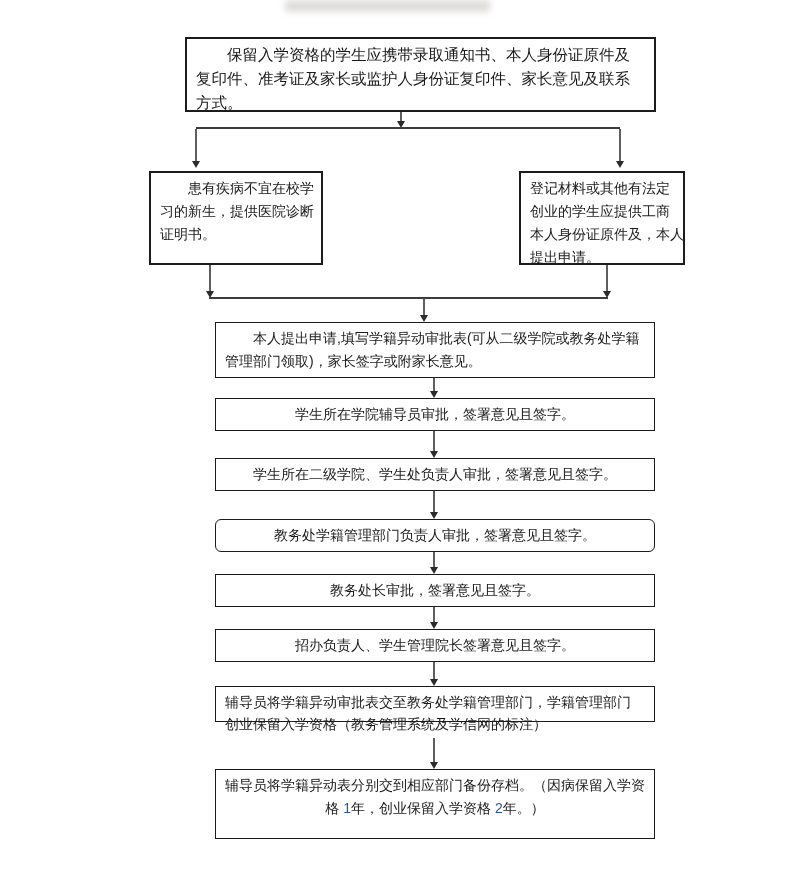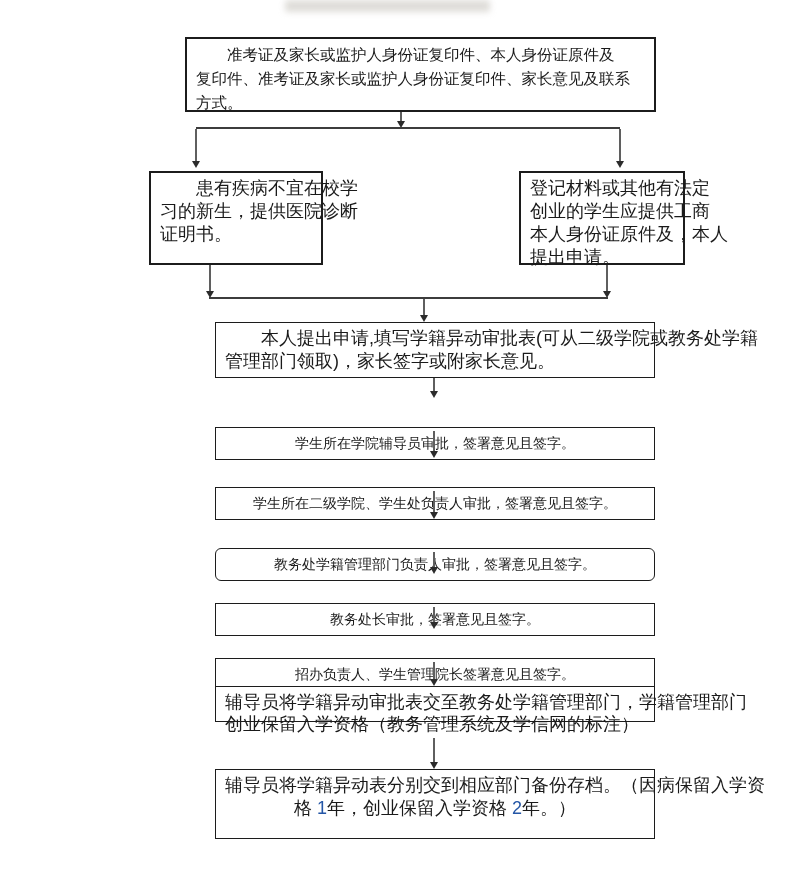--- a/index.html
+++ b/index.html
@@ -12,27 +12,26 @@
     overflow:hidden;
   }
   .box{
     position:absolute;
     border:2px solid #1c1c1c;
     background:#ffffff;
     box-sizing:border-box;
   }
   .box.thin{border-width:1.5px;}
   .multi{padding:4px 9px;}
-  .line{white-space:nowrap;line-height:23px;font-size:18px;}
+  .line{white-space:nowrap;line-height:23px;font-size:14px;}
   .intro-line{font-size:15.5px;line-height:24px;}
   .ind{text-indent:2em;}
   .single{
     display:flex;align-items:center;justify-content:center;
     font-size:14px;
-    margin-top:29px;
   }
   .center-line{text-align:center;white-space:nowrap;}
   .num-blue{color:#2456a6;}
   
   .vl{position:absolute;width:2px;background:#5f5f5f;}
   .hl{position:absolute;height:2px;background:#3c3c3c;}
   .arr{
     position:absolute;width:0;height:0;
     border-left:4px solid transparent;
     border-right:4px solid transparent;
@@ -46,21 +45,21 @@
   }
 </style>
 </head>
 <body>
 
 <div id="canvas">
 
   <div class="remnant"></div>
 
   <div class="box multi" style="left:185px;top:37px;width:471px;height:75px;">
-    <div class="line intro-line ind">准考证及家长或监护人身份证复印件、本人身份证原件及</div>
+    <div class="line intro-line ind">保留入学资格的学生应携带录取通知书、本人身份证原件及</div>
     <div class="line intro-line">复印件、准考证及家长或监护人身份证复印件、家长意见及联系</div>
     <div class="line intro-line">方式。</div>
   </div>
 
   <div class="vl" style="left:400px;top:112px;height:10px;"></div>
   <div class="arr" style="left:397px;top:121px;"></div>
   <div class="hl" style="left:196px;top:127px;width:424px;"></div>
 
   <div class="vl" style="left:195px;top:129px;height:32px;"></div>
   <div class="arr" style="left:192px;top:161px;"></div>

